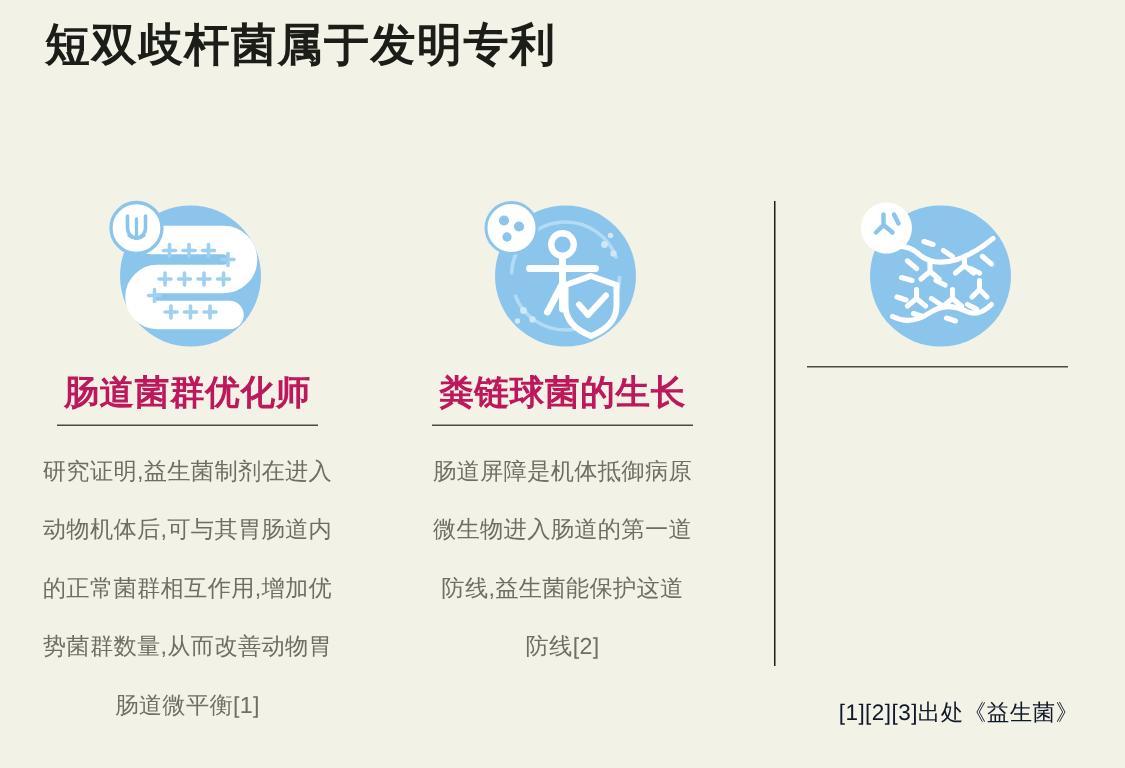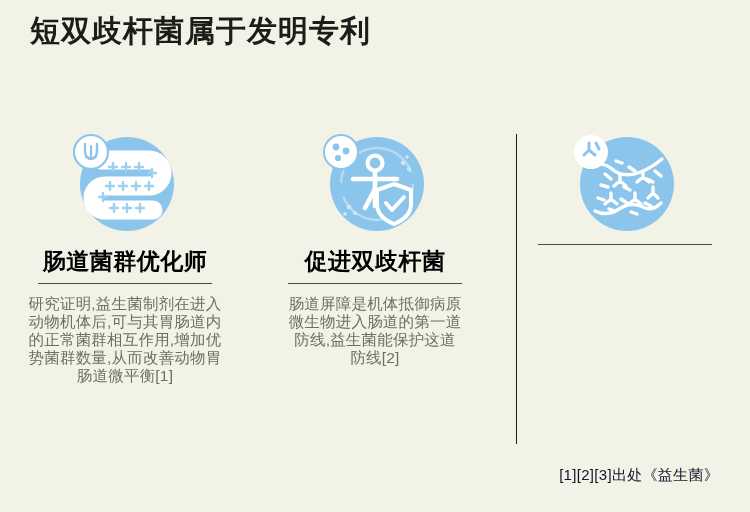--- a/index.html
+++ b/index.html
@@ -69,38 +69,38 @@
     height: 110px;
     margin-top: 7px;
   }
   .icon-wrap svg { display: block; }
 
   
   .col-heading {
     margin-top: 9px;
     font-size: 23px;
     font-weight: bold;
-    color: #000000;
+    color: #be185d;
     letter-spacing: 0.5px;
     white-space: nowrap;
     line-height: 30px;
   }
   .heading-rule {
     margin-top: 7px;
     width: 174px;
     height: 0;
     border-top: 1.2px solid #4a4a42;
   }
 
   
   .col-body {
     margin-top: 11px;
     width: 196px;
     font-size: 15.5px;
-    line-height: 18px;
+    line-height: 39px;
     color: #6e6e64;
     text-align: center;
     letter-spacing: 0.2px;
   }
   .column.c1 .col-body { width: 206px; }
   .column.c2 .col-body { width: 176px; }
   .column.c3 .col-body { width: 184px; }
 
   
   .footnote {
@@ -186,21 +186,21 @@
               <circle cx="30" cy="87" r="1.8"></circle>
           </g>
           <circle cx="26" cy="25" r="17" fill="#ffffff" stroke="#8cc5ec" stroke-width="2"></circle>
           <g fill="#8cc5ec">
             <circle cx="21" cy="20" r="3.4"></circle>
               <circle cx="31" cy="24" r="3.4"></circle>
               <circle cx="23" cy="31" r="3.1"></circle>
           </g>
         </svg>
       </div>
-      <div class="col-heading">促进双歧杆菌</div>
+      <div class="col-heading">粪链球菌的生长</div>
       <div class="heading-rule"></div>
       <div class="col-body">肠道屏障是机体抵御病原微生物进入肠道的第一道防线,益生菌能保护这道防线[2]</div>
     </div>
 
     <div class="column c3">
 
       <div class="icon-wrap">
         <svg width="120" height="110" viewBox="0 0 120 110" xmlns="http://www.w3.org/2000/svg">
           <circle cx="62" cy="57" r="47" fill="#8cc5ec"></circle>
           <path d="M27 38 q12 -3 20 4 q10 9 26 4 q12 -4 24 -14" fill="none" stroke="#ffffff" stroke-width="3.4" stroke-linecap="round"></path>

